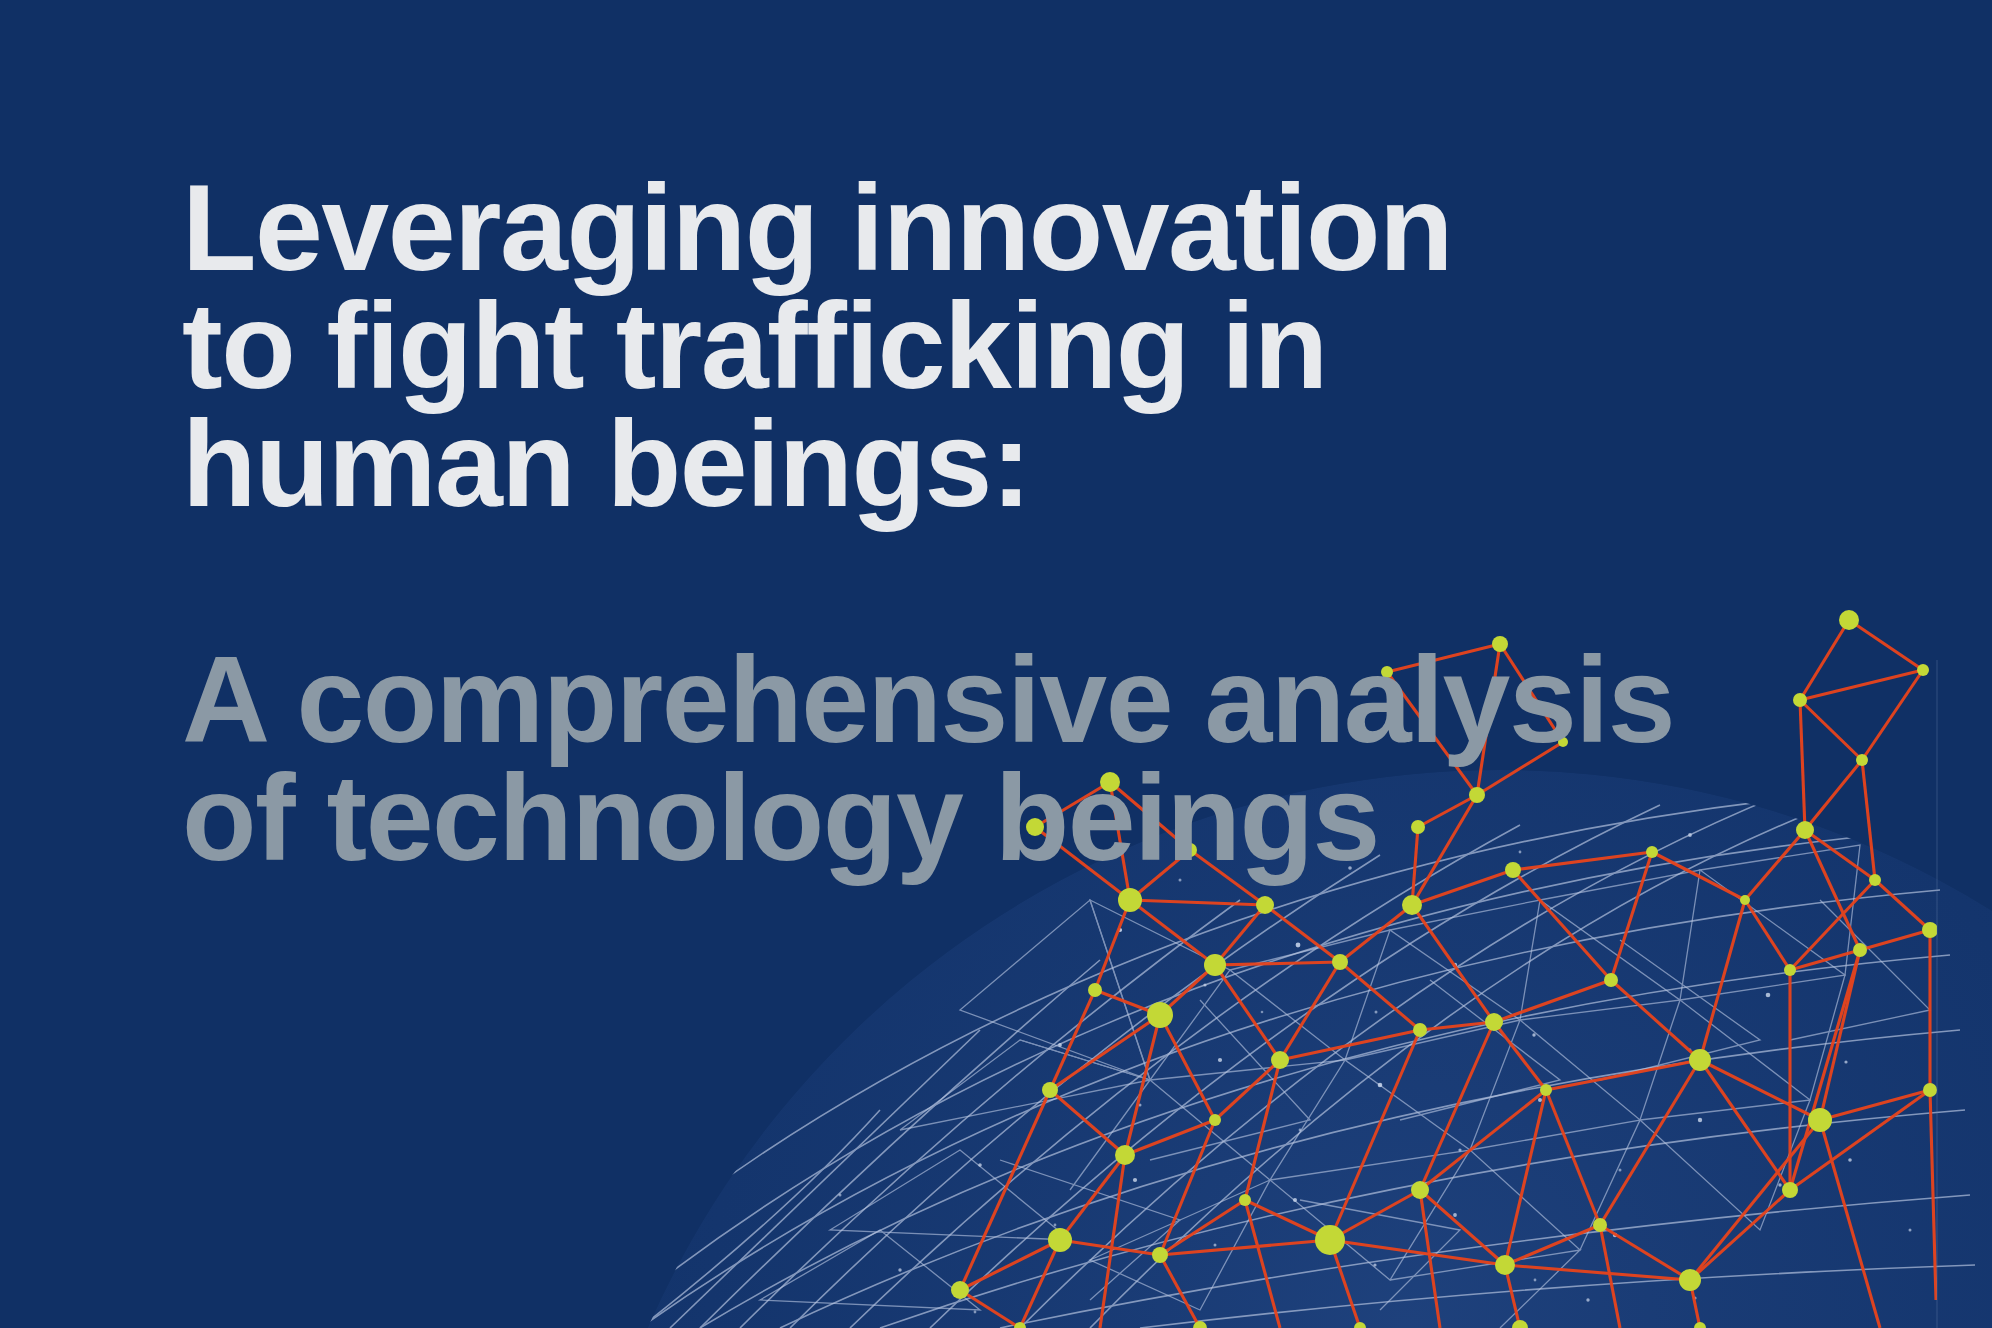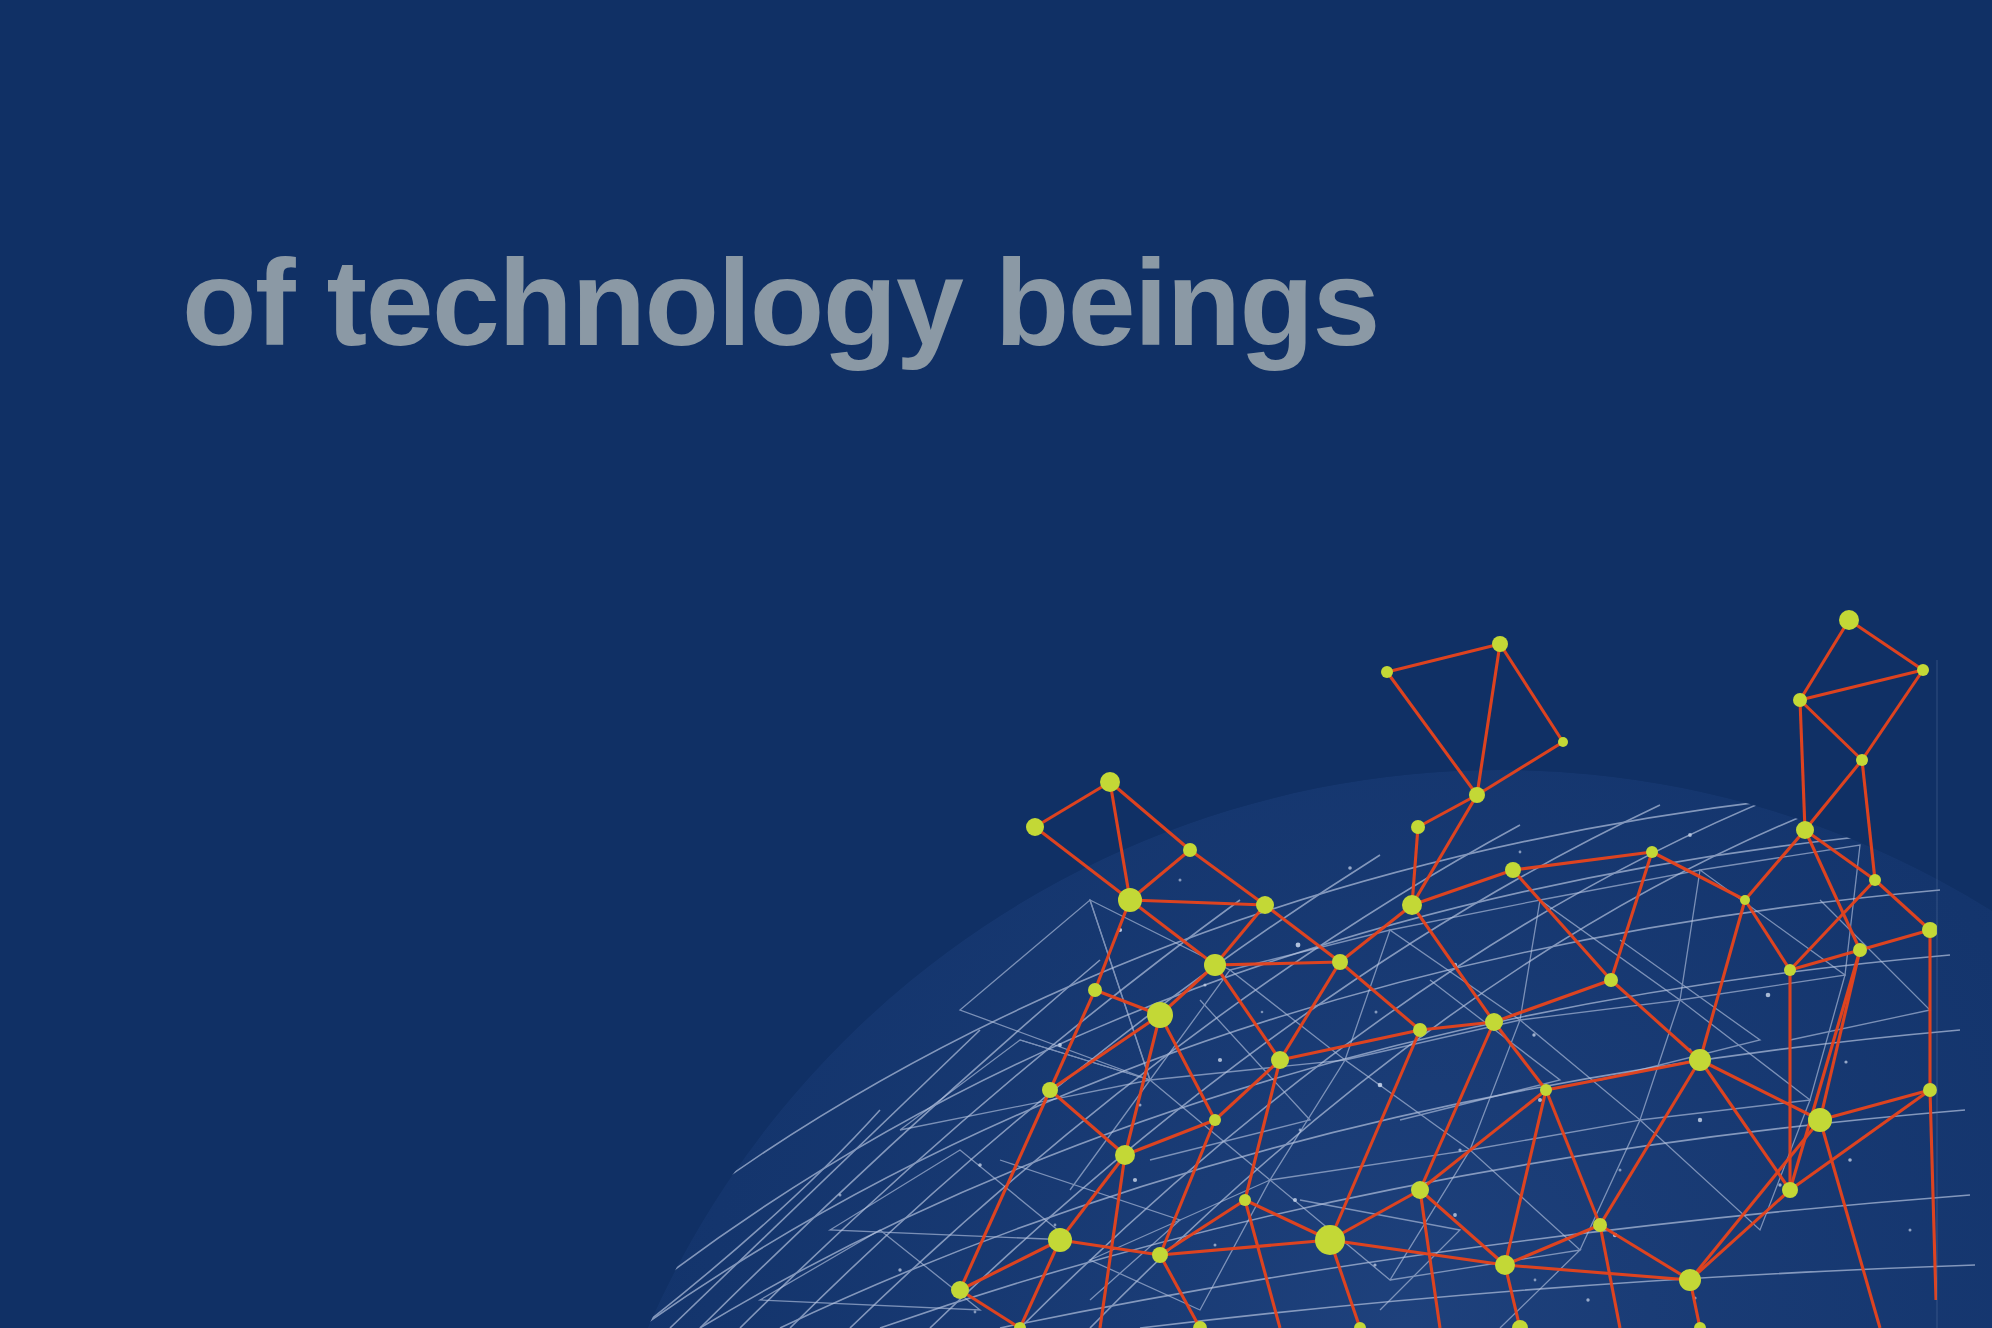--- a/index.html
+++ b/index.html
@@ -335,19 +335,25 @@
           <circle cx="1520" cy="1328" r="8" fill="#c3d836"></circle>
           <circle cx="1700" cy="1328" r="6" fill="#c3d836"></circle>
         </g>
       </g>
 
       <line x1="1937" y1="660" x2="1937" y2="1328" stroke="#6e86b0" stroke-width="1" opacity="0.35"></line>
     </svg>
   </div>
 
   <div id="text-block">
+    <h1>
+      <div class="headline" style="color: rgb(232, 234, 237);">Leveraging innovation</div>
+      <div class="headline" style="color: rgb(232, 234, 237);">to fight trafficking in</div>
+      <div class="headline" style="color: rgb(232, 234, 237);">human beings:</div>
+    </h1>
     <div class="gap"></div>
     <h2>
+      <div class="subhead" style="color: rgb(139, 153, 165);">A comprehensive analysis</div>
       <div class="subhead" style="color: rgb(139, 153, 165);">of technology beings</div>
     </h2>
   </div>
 
 </div>
 
 </body></html>

